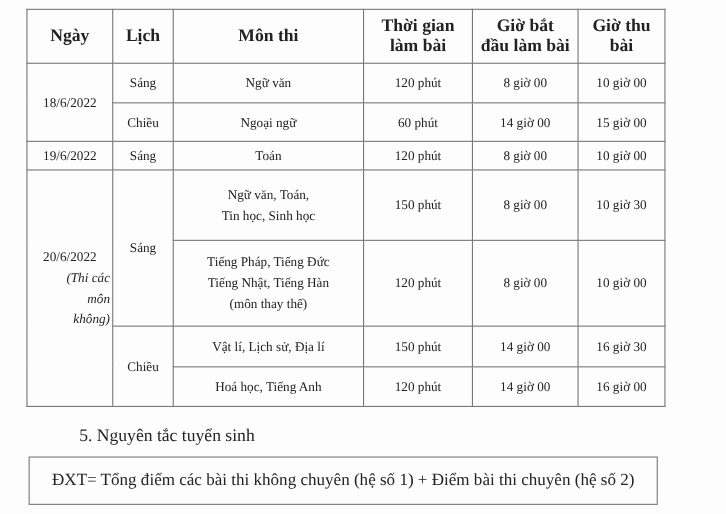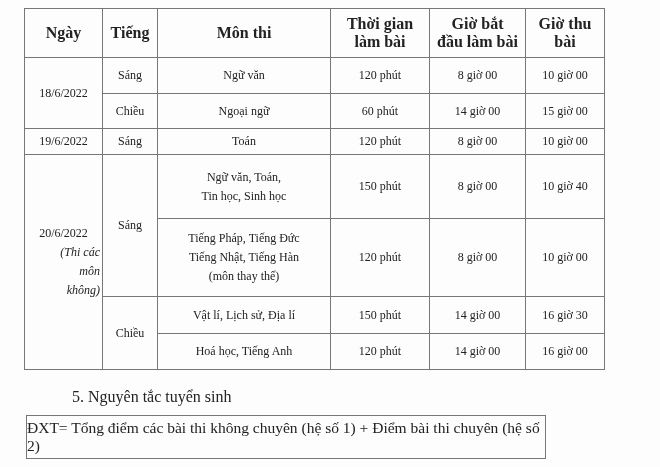--- a/index.html
+++ b/index.html
@@ -6,39 +6,39 @@
   body { width:660px; height:467px; background:#fdfdfd; position:relative; overflow:hidden;
          font-family:"Liberation Serif", "DejaVu Serif", serif; color:#222; }
   table.sched { position:absolute; left:24px; top:8px; border-collapse:collapse; table-layout:fixed; }
   table.sched td, table.sched th { border:1px solid #777; text-align:center; vertical-align:middle;
          padding:0 2px; font-size:12px; line-height:19px; font-weight:normal; }
   table.sched th { font-weight:bold; font-size:16px; line-height:18px; }
   td.date { font-weight:bold; }
   td.date .note { font-weight:normal; font-style:italic; display:block;text-align:right; }
   .it { }
   .heading { position:absolute; left:72px; top:388px; font-size:16px;text-align:center; }
-  .formula { position:absolute; left:26px; top:415px; width:520px; height:44px; border:1px solid #777;
+  .formula { position:absolute; left:26px; top:415px; width:572px; height:44px; border:1px solid #777;
              box-sizing:border-box; display:flex; align-items:center; justify-content:center; font-size:15.5px; }
 </style>
 </head>
 <body>
 
 <table class="sched">
   <colgroup>
     <col style="width:78px">
       <col style="width:55px">
       <col style="width:173px">
     <col style="width:99px">
       <col style="width:96px">
       <col style="width:79px">
   </colgroup>
   <tbody>
       <tr style="height:49px">
     <th>Ngày</th>
-    <th>Tiếng</th>
+    <th>Lịch</th>
     <th>Môn thi</th>
     <th><span>Thời gian</span><br><span>làm bài</span></th>
     <th><span>Giờ bắt</span><br><span>đầu làm bài</span></th>
     <th><span>Giờ thu</span><br><span>bài</span></th>
   </tr>
   <tr style="height:36px">
     <td rowspan="2" class="date">18/6/2022</td>
     <td>Sáng</td>
     <td>Ngữ văn</td>
     <td>120 phút</td>
@@ -64,21 +64,21 @@
     <td rowspan="4" class="date">
       <span>20/6/2022</span>
       <span class="note">(Thi các</span>
       <span class="note">môn</span>
       <span class="note">không)</span>
     </td>
     <td rowspan="2">Sáng</td>
     <td><span>Ngữ văn, Toán,</span><br><span>Tin học, Sinh học</span></td>
     <td>150 phút</td>
     <td>8 giờ 00</td>
-    <td>10 giờ 40</td>
+    <td>10 giờ 30</td>
   </tr>
   <tr style="height:78px">
     <td><span>Tiếng Pháp, Tiếng Đức</span><br><span>Tiếng Nhật, Tiếng Hàn</span><br><span class="it">(môn thay thế)</span></td>
     <td>120 phút</td>
     <td>8 giờ 00</td>
     <td>10 giờ 00</td>
   </tr>
   <tr style="height:37px">
     <td rowspan="2">Chiều</td>
     <td>Vật lí, Lịch sử, Địa lí</td>

